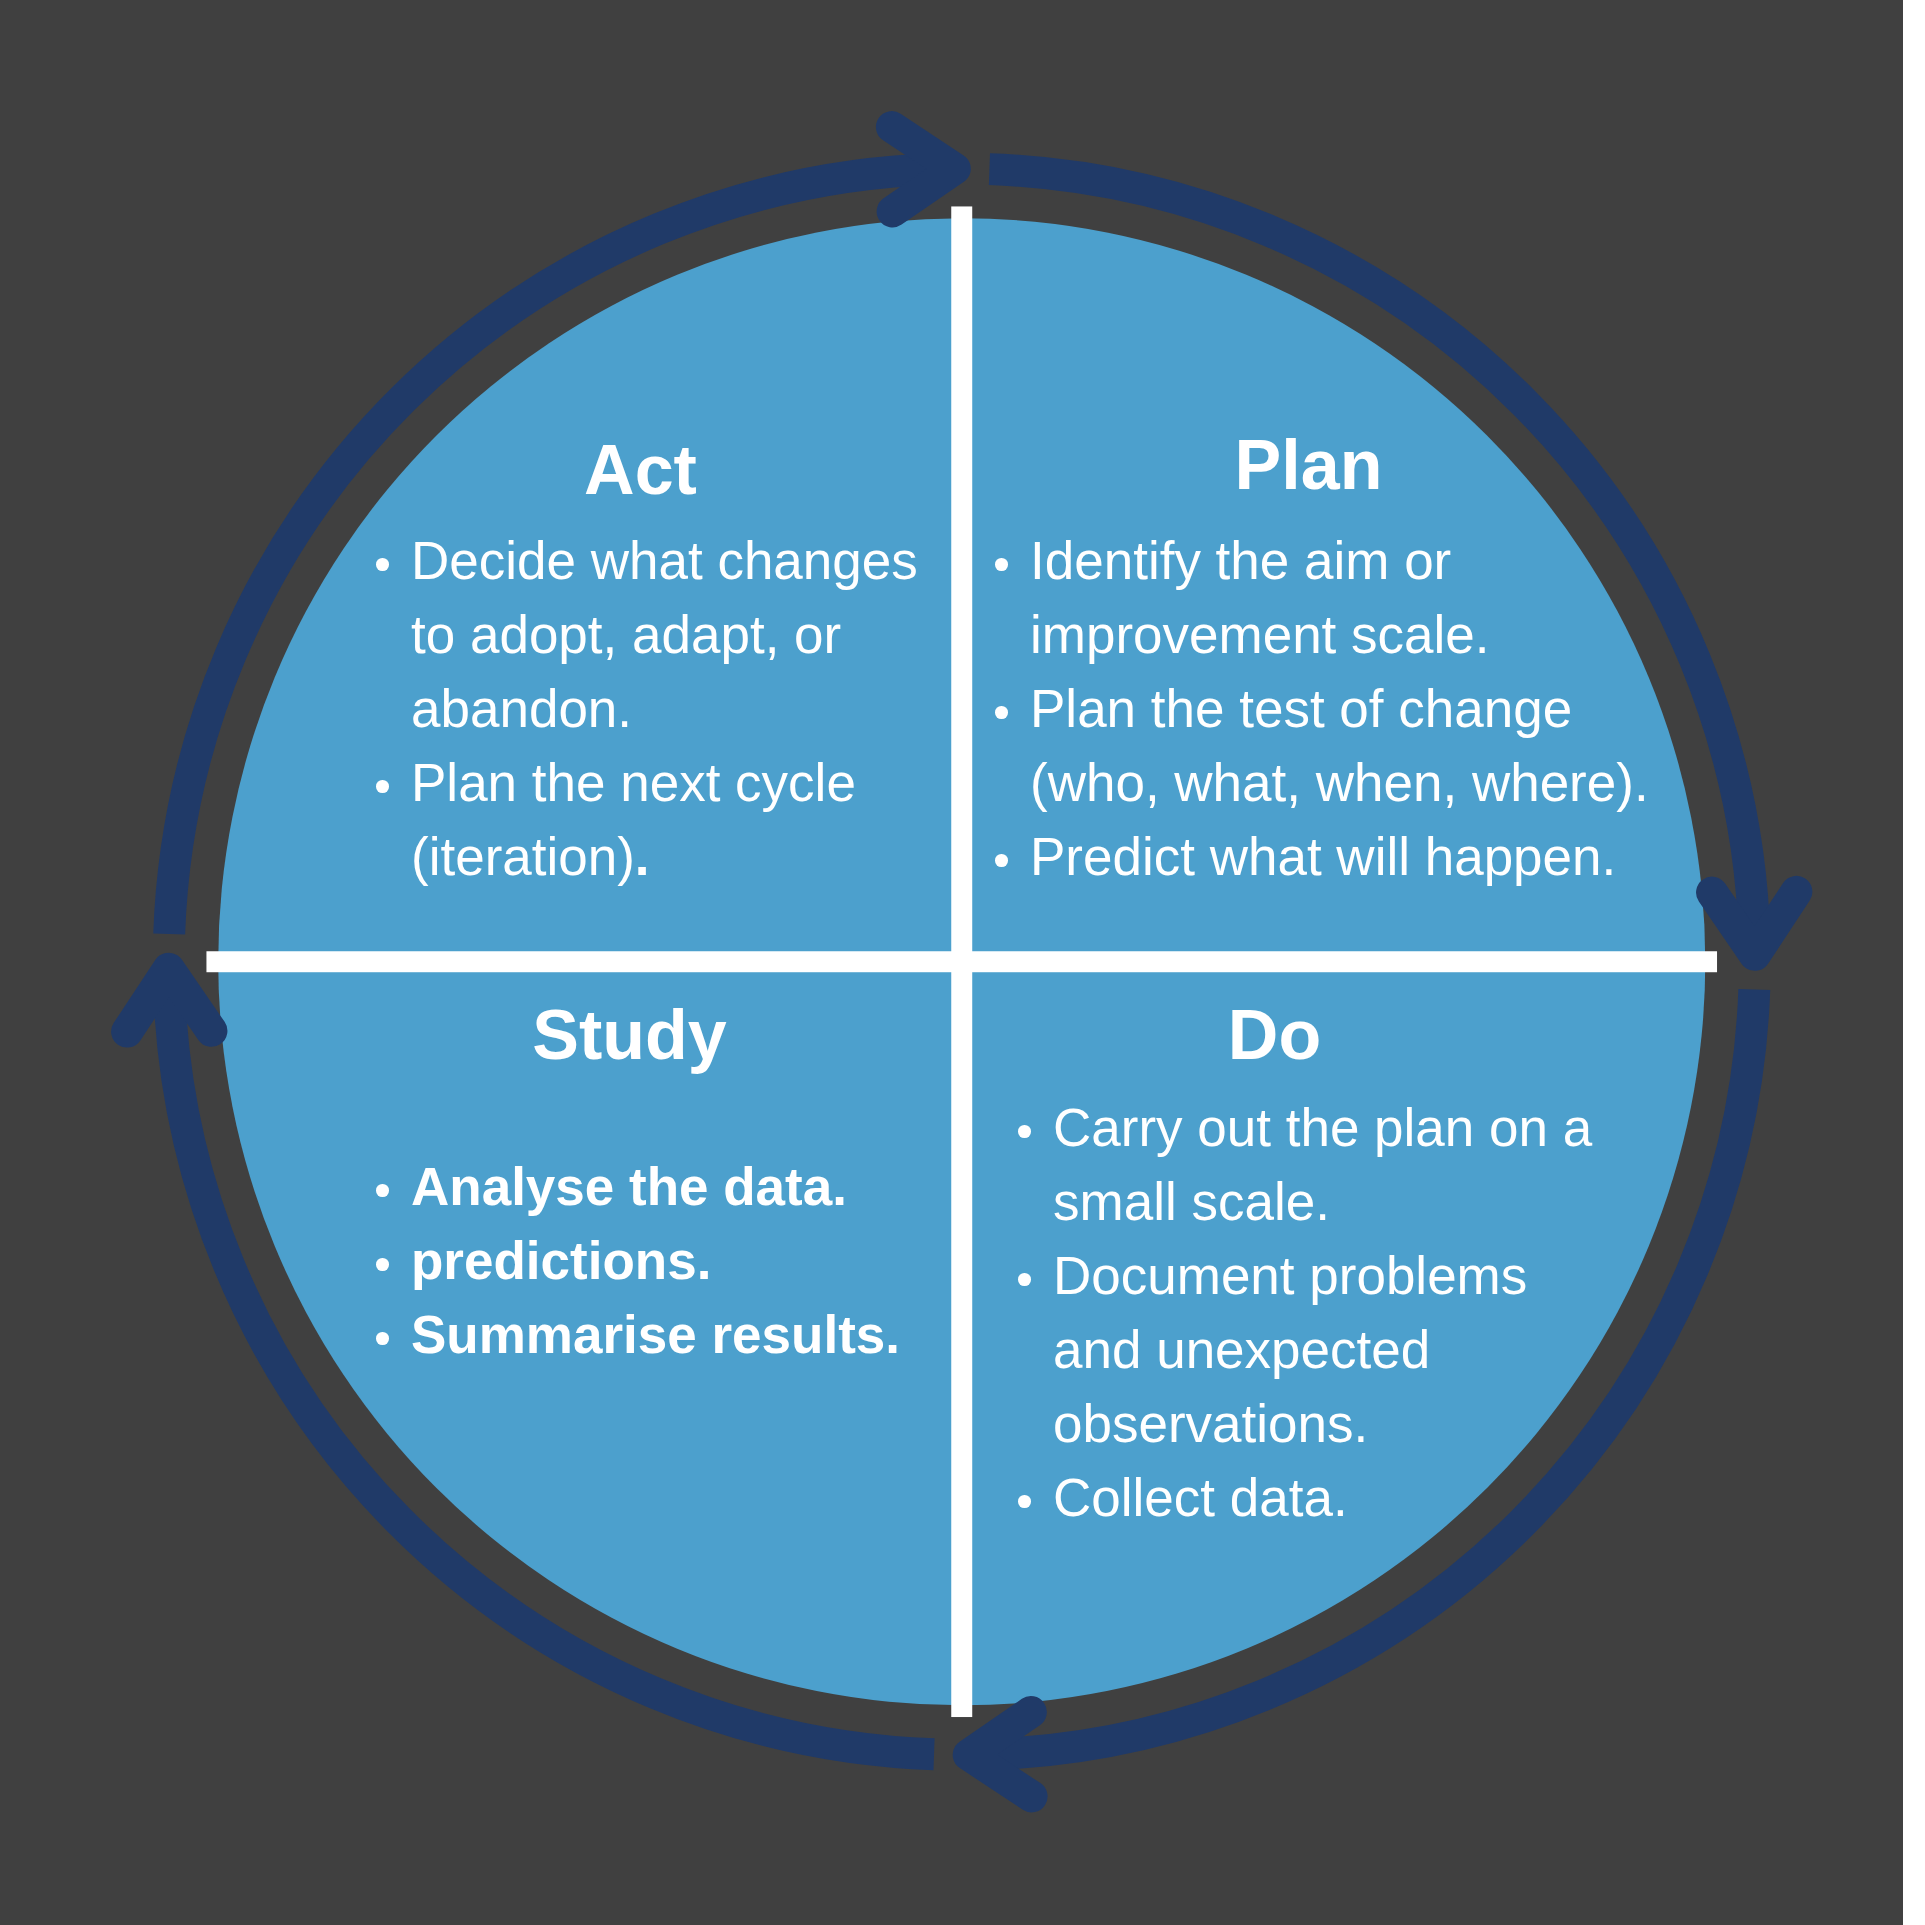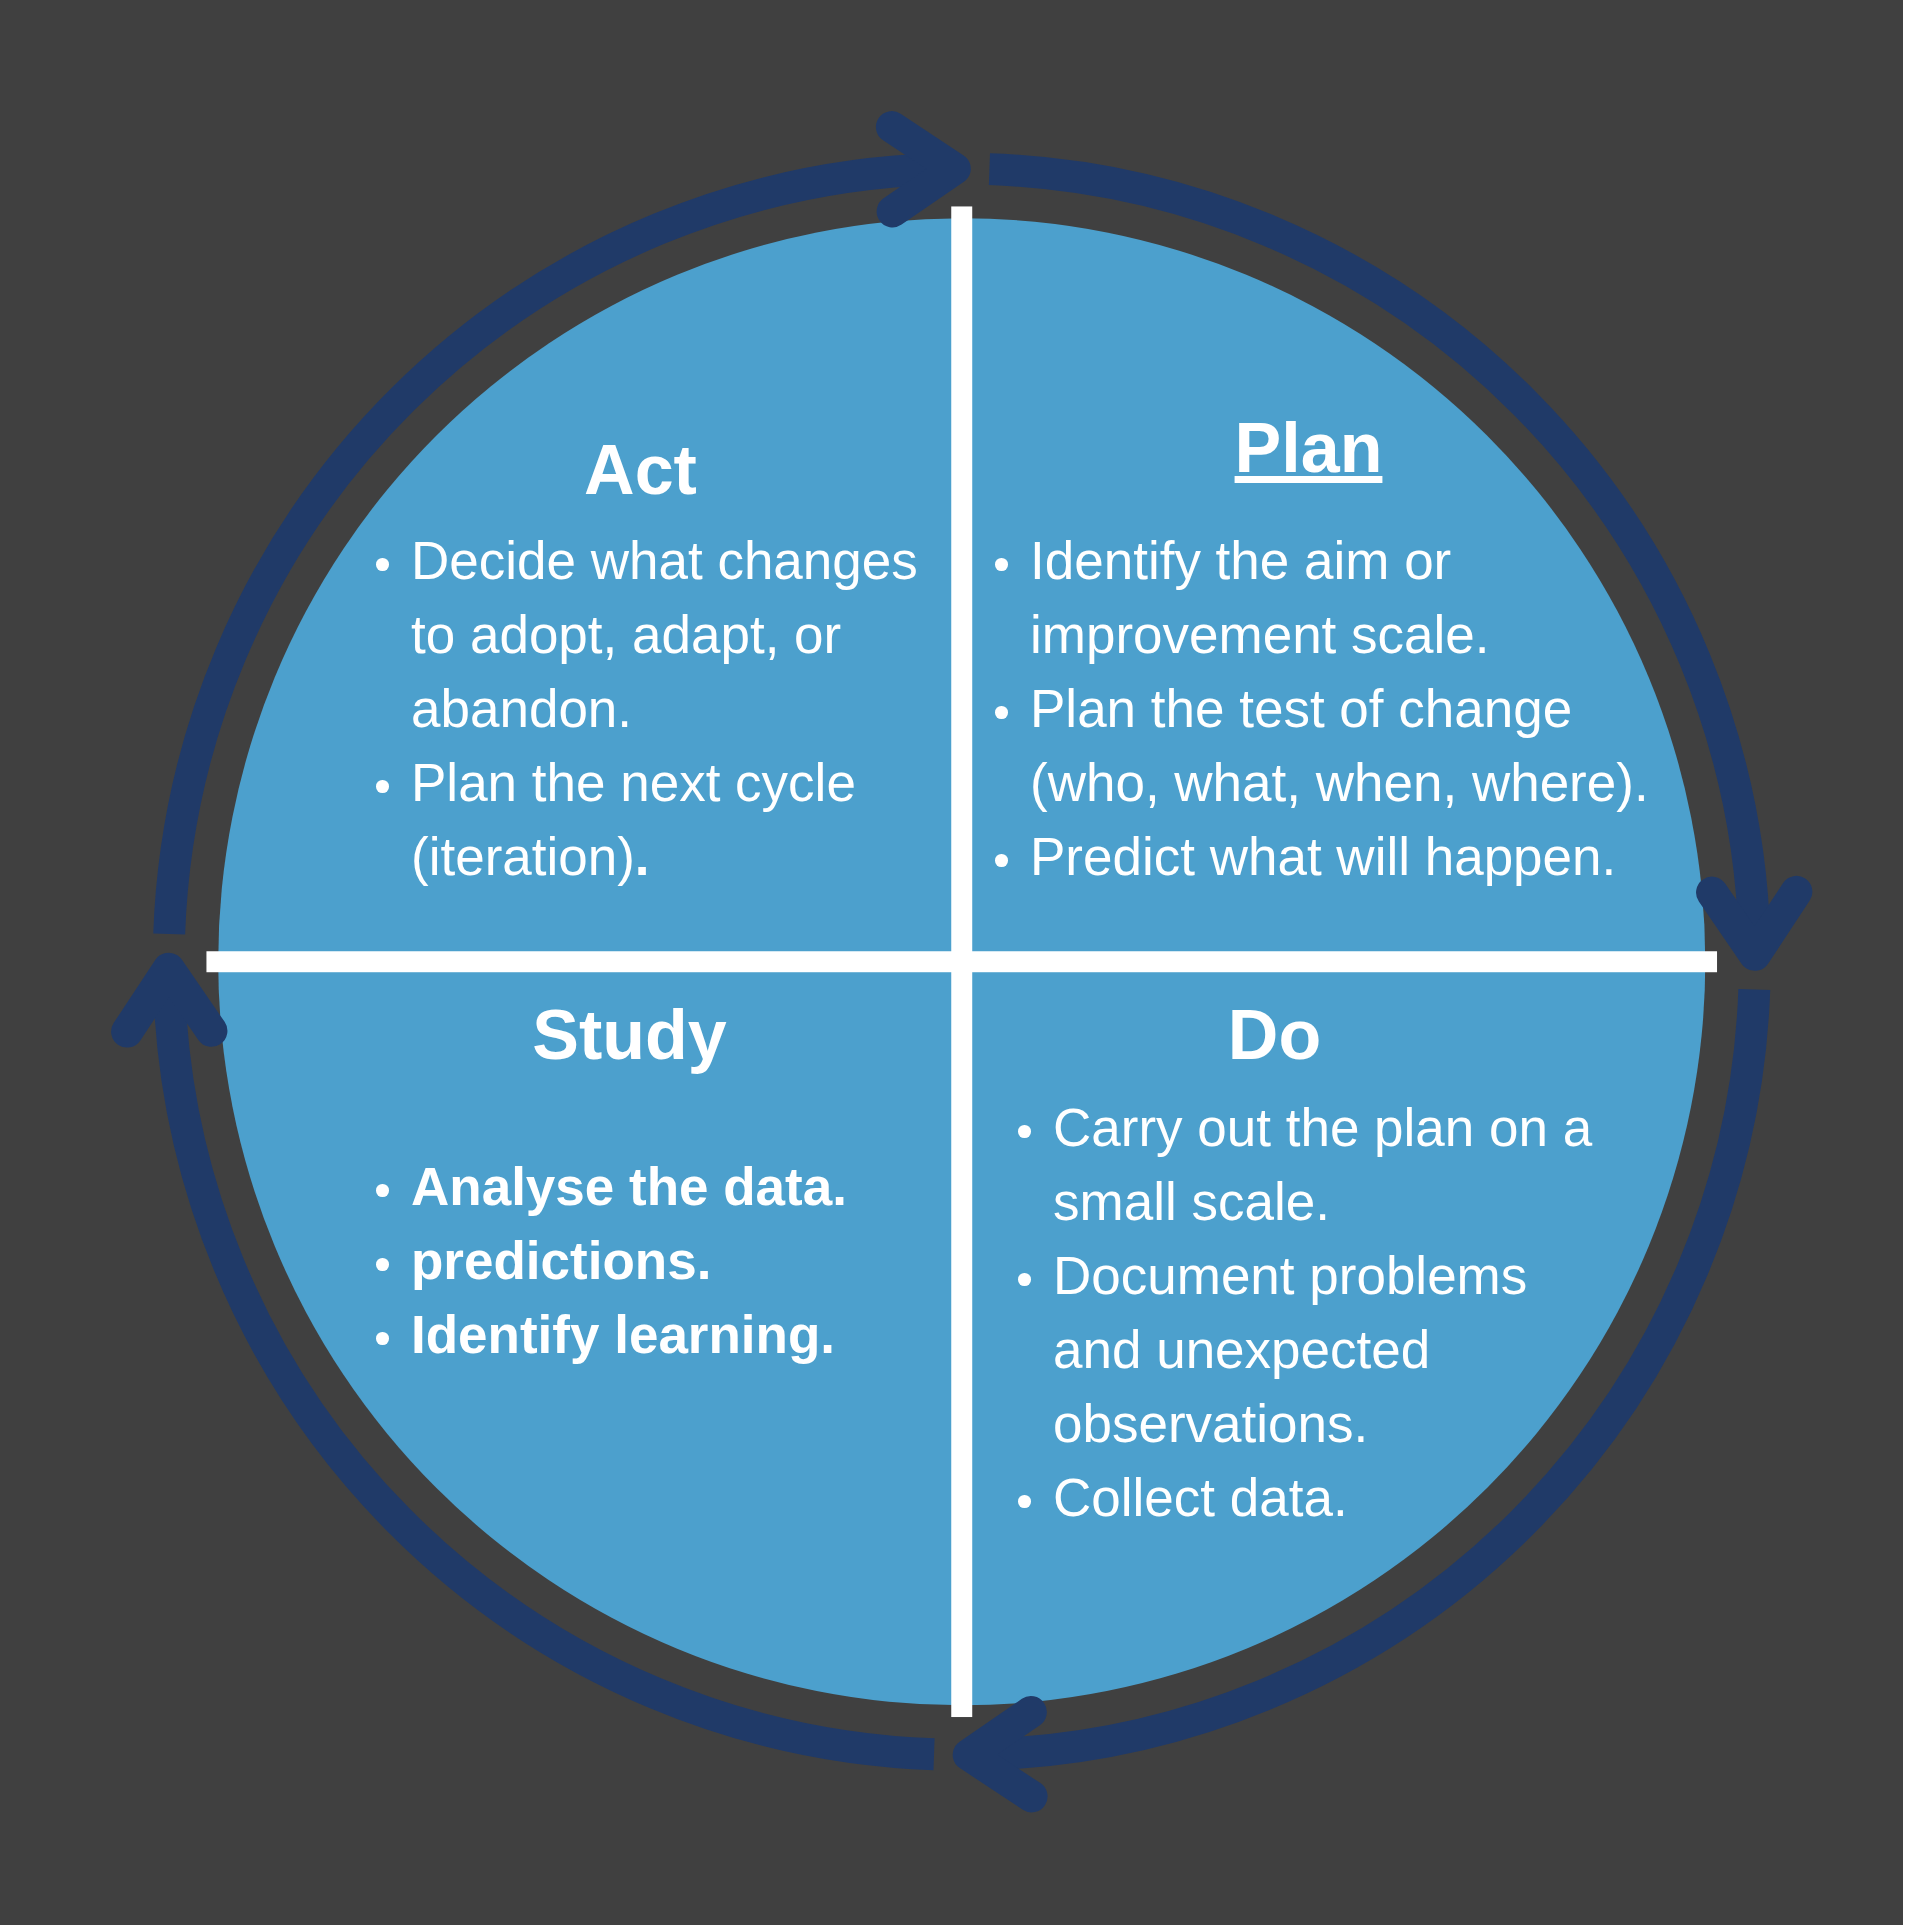--- a/index.html
+++ b/index.html
@@ -27,21 +27,21 @@
     position: absolute;
     width: 587px;
     text-align: center;
     color: #ffffff;
     font-size: 70px;
     font-weight: 700;
     line-height: 70px;
     white-space: nowrap;
   }
   .title-act   { left: 347px;  top: 435px;  }
-  .title-plan  { left: 1015px; top: 413px; text-decoration: underline;  }
+  .title-plan  { left: 1015px; top: 430px;  }
   .title-study { left: 336px;  top: 1000px; }
   .title-do    { left: 981px; top: 1000px; }
 
   ul.q-list {
     position: absolute;
     margin: 0;
     padding: 0;
     list-style: none;
     color: #ffffff;
     font-size: 53px;
@@ -122,21 +122,21 @@
       </li>
     </ul>
   <ul class="q-list list-study">
       <li>
         <div class="bullet-line">Analyse the data.</div>
       </li>
       <li>
         <div class="bullet-line">predictions.</div>
       </li>
       <li>
-        <div class="bullet-line">Identify learning.</div>
+        <div class="bullet-line">Summarise results.</div>
       </li>
     </ul>
   <ul class="q-list list-do">
       <li>
         <div class="bullet-line">Carry out the plan on a</div>
         <div class="bullet-line">small scale.</div>
       </li>
       <li>
         <div class="bullet-line">Document problems</div>
         <div class="bullet-line">and unexpected</div>

